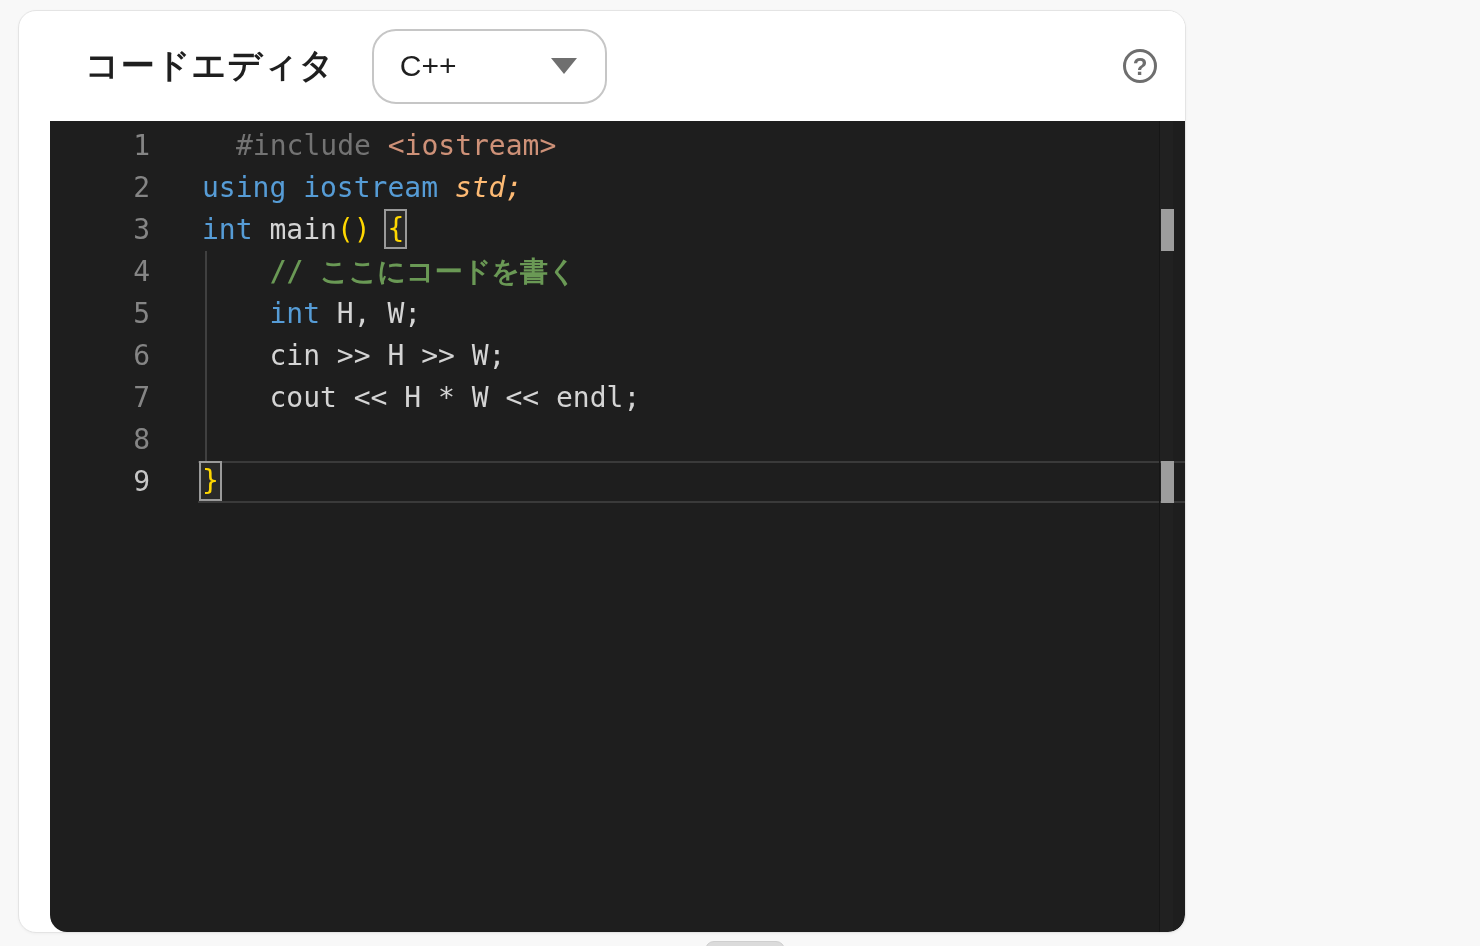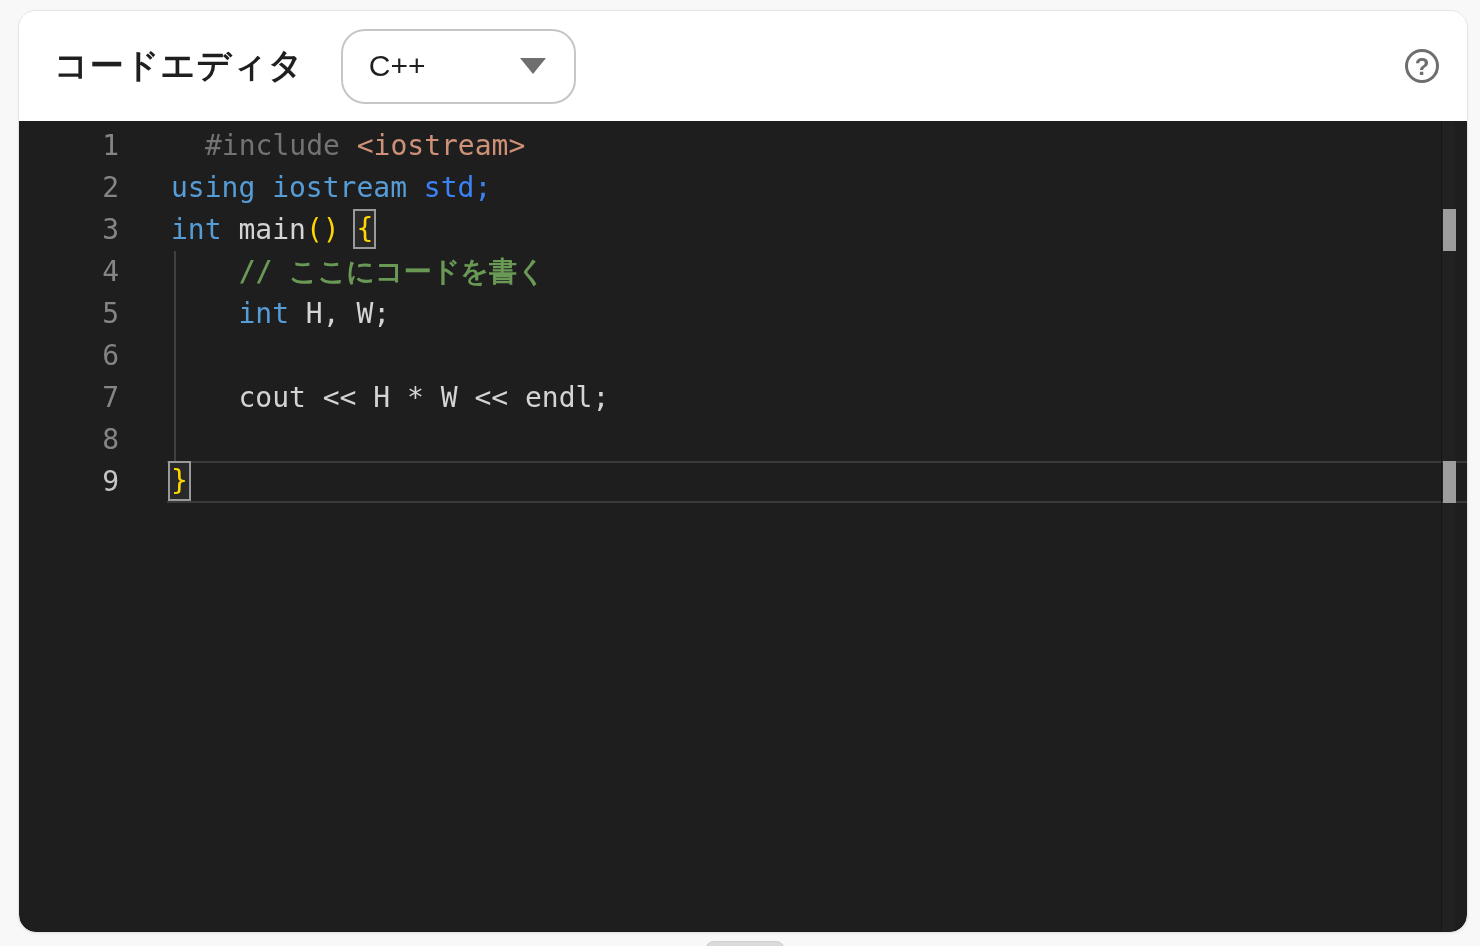--- a/index.html
+++ b/index.html
@@ -9,28 +9,29 @@
   .page {
     position: relative;
     width: 1480px; height: 946px;
     background: #f8f8f8;
     overflow: hidden;
   }
 
   .card {
     position: absolute;
     left: 18px; top: 10px;
-    width: 1450px; height: 923px;
+    width: 1168px; height: 923px;
     background: #ffffff;
     border: 1px solid #e4e4e4;
     border-radius: 18px;
     box-shadow: 0 1px 3px rgba(0,0,0,0.04);
     display: flex;
     flex-direction: column;
     overflow: hidden;
+    padding-left: 31px;
   }
 
   
   .header {
     height: 110px;
     flex: 0 0 110px;
     display: flex;
     align-items: center;
     padding-left: 35px;
     padding-right: 28px;
@@ -192,25 +193,25 @@
       </button>
 
       <button class="help-btn">
         <span class="help-circle">?</span>
       </button>
     </div>
 
     <div class="editor">
       <div class="lines">
           <div class="line"><div class="ln">1</div><div class="content"><span class="tok" style="color: #737373; margin-left: 34px;">#include</span><span class="tok" style="color: rgb(212, 212, 212);"> </span><span class="tok" style="color: rgb(206, 145, 120);">&lt;iostream&gt;</span></div></div>
-          <div class="line"><div class="ln">2</div><div class="content"><span class="tok" style="color: rgb(86, 156, 214);">using</span><span class="tok" style="color: rgb(212, 212, 212);"> </span><span class="tok" style="color: rgb(86, 156, 214);">iostream</span><span class="tok" style="color: #3b82f6;"> std;</span></div></div>
+          <div class="line"><div class="ln">2</div><div class="content"><span class="tok" style="color: rgb(86, 156, 214);">using</span><span class="tok" style="color: rgb(212, 212, 212);"> </span><span class="tok" style="color: rgb(86, 156, 214);">iostream</span><span class="tok" style="color: #fdba74; font-style: italic;"> std;</span></div></div>
           <div class="line"><div class="ln">3</div><div class="content"><span class="tok" style="color: rgb(86, 156, 214);">int</span><span class="tok" style="color: rgb(212, 212, 212);"> main</span><span class="tok" style="color: rgb(255, 215, 0);">(</span><span class="tok" style="color: rgb(255, 215, 0);">)</span><span class="tok" style="color: rgb(212, 212, 212);"> </span><span class="tok bm" style="color: rgb(255, 215, 0);">{</span></div></div>
           <div class="line"><div class="ln">4</div><div class="content"><span class="tok" style="color: rgb(212, 212, 212);">    </span><span class="tok" style="color: rgb(106, 153, 85); font-weight: bold;">// ここにコードを書く</span></div></div>
           <div class="line"><div class="ln">5</div><div class="content"><span class="tok" style="color: rgb(212, 212, 212);">    </span><span class="tok" style="color: rgb(86, 156, 214);">int</span><span class="tok" style="color: rgb(212, 212, 212);"> H, W;</span></div></div>
-          <div class="line"><div class="ln">6</div></div>
+          <div class="line"><div class="ln">6</div><div class="content"><span class="tok" style="color: rgb(212, 212, 212);">    cin &gt;&gt; H &gt;&gt; W;</span></div></div>
           <div class="line"><div class="ln">7</div><div class="content"><span class="tok" style="color: rgb(212, 212, 212);">    cout &lt;&lt; H * W &lt;&lt; endl;</span></div></div>
           <div class="line"><div class="ln">8</div></div>
           <div class="line current"><div class="ln">9</div><div class="content"><span class="tok bm" style="color: rgb(255, 215, 0);">}</span></div></div>
         </div>
       <div class="indent-guide"></div>
       <div class="scroll-track">
           <div class="marker" style="top: 88px; background: rgb(157, 157, 157);"></div>
           <div class="marker" style="top: 340px; background: rgb(157, 157, 157);"></div>
         </div>
     </div>

